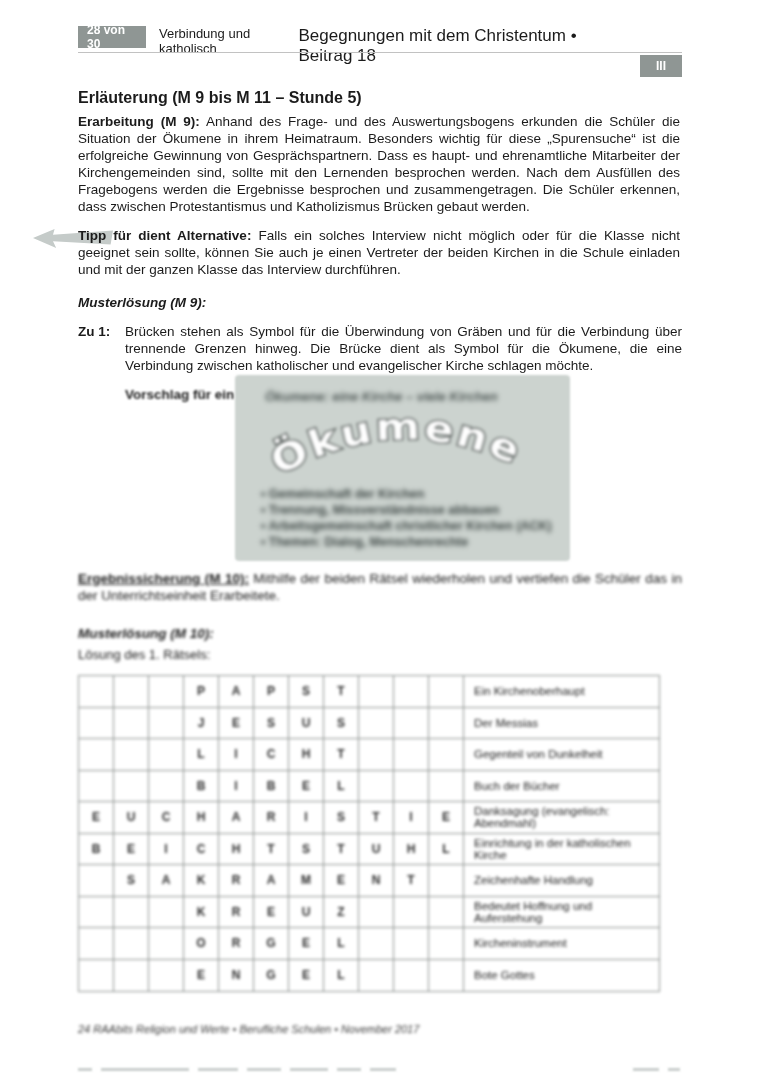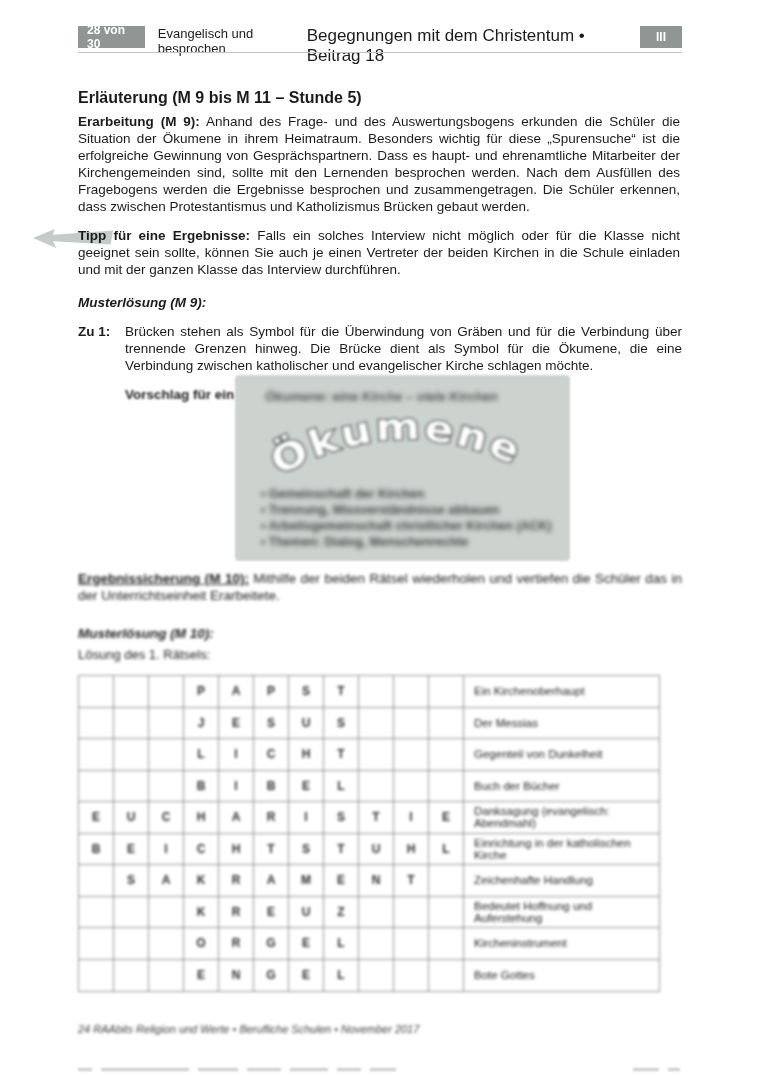--- a/index.html
+++ b/index.html
@@ -74,35 +74,35 @@
   .bottom-strip span{height:3px;background:#b9bfbd;display:block;}
   .bs-gap{flex:1;background:transparent !important;}
 </style>
 </head>
 <body>
 
 <div class="page">
 
   <div class="header">
     <span class="badge" style="background: rgb(143, 150, 148);">28 von 30</span>
-    <span class="h-left">Evangelisch und besprochen</span>
+    <span class="h-left">Verbindung und katholisch</span>
     <span class="h-spacer"></span>
     <span class="h-right">Begegnungen mit dem Christentum • Beitrag 18</span>
-    <span class="badge badge-iii" style="background: rgb(143, 150, 148);">III</span>
+    <span class="badge badge-iii" style="background: rgb(143, 150, 148); margin-top: 29px;">III</span>
   </div>
   <div class="header-rule"></div>
 
   <div class="content">
     <h3>Erläuterung (M 9 bis M 11 – Stunde 5)</h3>
 
     <p class="just"><b>Erarbeitung (M 9):</b><span> Anhand des Frage- und des Auswertungsbogens erkunden die Schüler die Situation der Ökumene in ihrem Heimatraum. Besonders wichtig für diese „Spurensuche“ ist die erfolgreiche Gewinnung von Gesprächspartnern. Dass es haupt- und ehrenamtliche Mitarbeiter der Kirchengemeinden sind, sollte mit den Lernenden besprochen werden. Nach dem Ausfüllen des Fragebogens werden die Ergebnisse besprochen und zusammengetragen. Die Schüler erkennen, dass zwischen Protestantismus und Katholizismus Brücken gebaut werden.</span></p>
 
     <div class="tip-wrap">
       <span class="tip-arrow"></span>
-      <p class="just"><b>Tipp für eine Ergebnisse:</b><span> Falls ein solches Interview nicht möglich oder für die Klasse nicht geeignet sein sollte, können Sie auch je einen Vertreter der beiden Kirchen in die Schule einladen und mit der ganzen Klasse das Interview durchführen.</span></p>
+      <p class="just"><b>Tipp für dient Alternative:</b><span> Falls ein solches Interview nicht möglich oder für die Klasse nicht geeignet sein sollte, können Sie auch je einen Vertreter der beiden Kirchen in die Schule einladen und mit der ganzen Klasse das Interview durchführen.</span></p>
     </div>
 
     <p class="muster">Musterlösung (M 9):</p>
 
     <div class="zu1">
       <span class="zu1-label">Zu 1:</span>
       <p class="zu1-text just">Brücken stehen als Symbol für die Überwindung von Gräben und für die Verbindung über trennende Grenzen hinweg. Die Brücke dient als Symbol für die Ökumene, die eine Verbindung zwischen katholischer und evangelischer Kirche schlagen möchte.</p>
     </div>
 
     <h4 class="tafel-head blur-light">Vorschlag für ein Tafelbild</h4>

